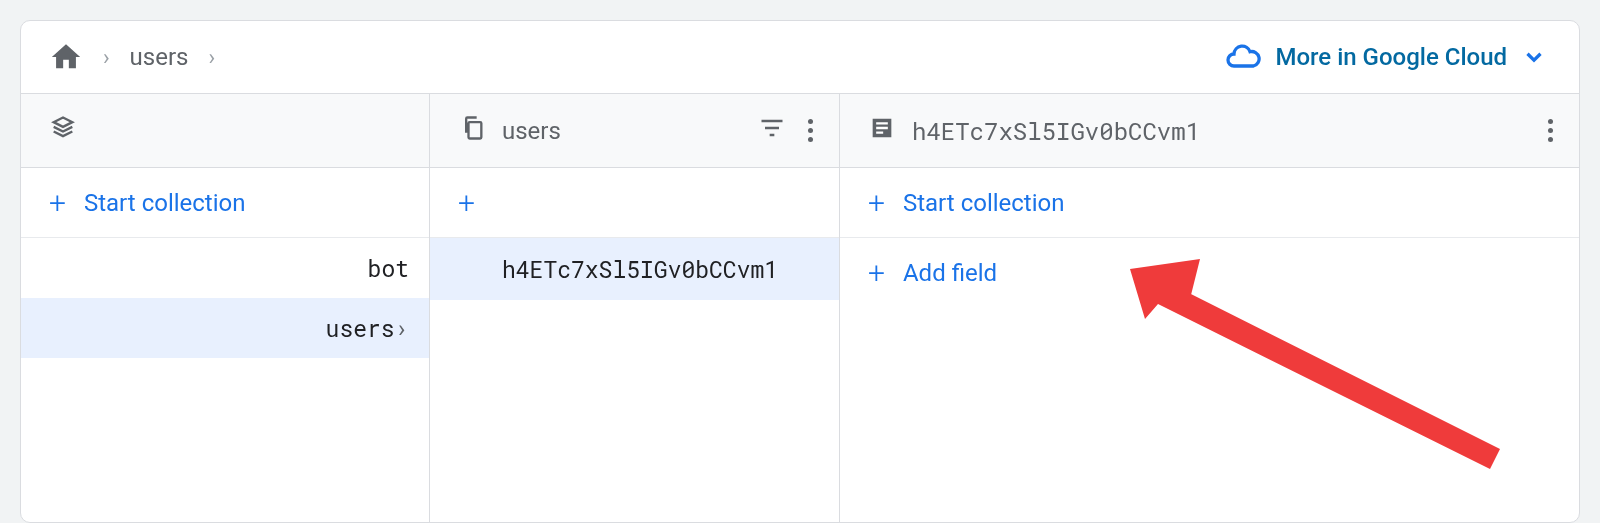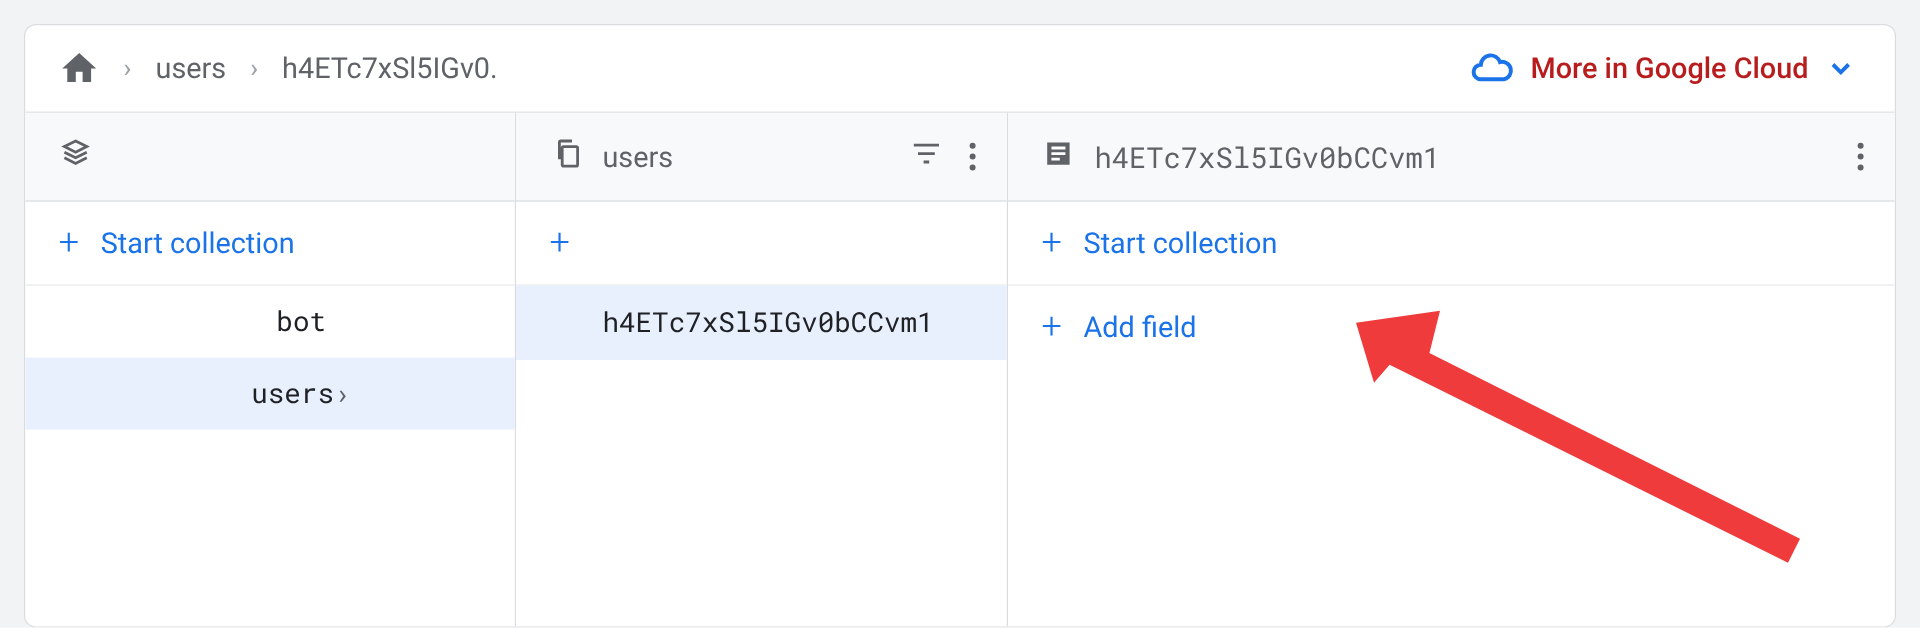--- a/index.html
+++ b/index.html
@@ -36,21 +36,21 @@
     gap: 20px;
     color: #5f6368;
     font-size: 24px;
   }
   .crumb-sep { color: #9aa0a6; font-size: 22px; }
   .crumb-home svg { width: 34px; height: 34px; fill: #5f6368; display: block; }
   .more-cloud {
     display: flex;
     align-items: center;
     gap: 14px;
-    color: #b91c1c;
+    color: #0369a1;
     font-size: 24px;
     font-weight: 500;
     cursor: pointer;
   }
   .more-cloud svg.cloud { width: 36px; height: 36px; stroke: #1a73e8; fill: none; stroke-width: 2.2; }
   .more-cloud svg.chev { width: 26px; height: 26px; stroke: #1a73e8; fill: none; stroke-width: 3; }
   
   .cols {
     display: flex;
     flex: 1;
@@ -95,21 +95,21 @@
   .plus {
     font-size: 30px; font-weight:300; line-height:1; color:#1a73e8;
   }
   
   .list-item {
     display:flex; align-items:center;
     height:60px; padding:0 20px 0 72px;
     font-size:23px; color:#202124;
     font-family: "Roboto Mono", Menlo, monospace;
     cursor:pointer;
-    justify-content:center;
+    justify-content:flex-end;
   }
   .list-item.selected { background:#e8f0fe; }
   .list-item .chev { color:#5f6368; font-size:24px; }
   .doc-list-item {
     display:flex; align-items:center;
     height:62px; padding:0 20px 0 72px;
     font-size:23px; color:#202124;
     background:#e8f0fe;
     font-family: "Roboto Mono", Menlo, monospace;
   }
@@ -133,21 +133,20 @@
   <div class="breadcrumb-bar">
     <div class="crumbs">
       <span class="crumb-home">
         <svg viewBox="0 0 24 24">
             <path d="M10 20v-6h4v6h5v-8h3L12 3 2 12h3v8z"></path>
           </svg>
       </span>
       <span class="crumb-sep">›</span>
       <span>users</span>
       <span class="crumb-sep">›</span>
-      <span>h4ETc7xSl5IGv0.</span>
     </div>
     <div class="more-cloud">
       <svg class="cloud" viewBox="0 0 24 24">
         <path d="M19 18H6a4 4 0 0 1 0-8 5.5 5.5 0 0 1 10.7-1.5A4.5 4.5 0 0 1 19 18z"></path>
       </svg>
       <span>More in Google Cloud</span>
       <svg class="chev" viewBox="0 0 24 24">
         <polyline points="6 9 12 15 18 9"></polyline>
       </svg>
     </div>

